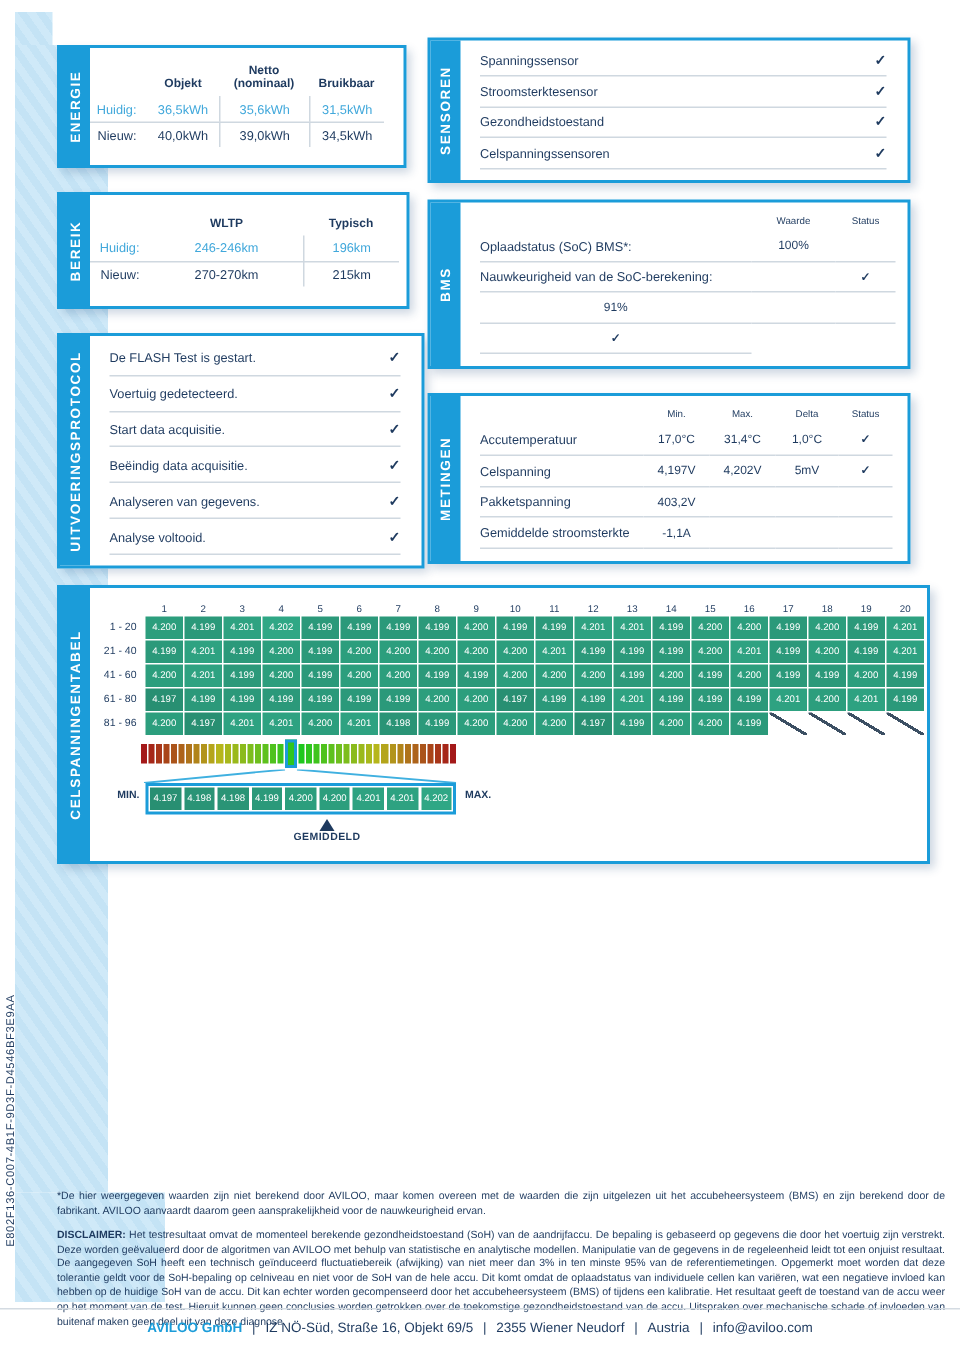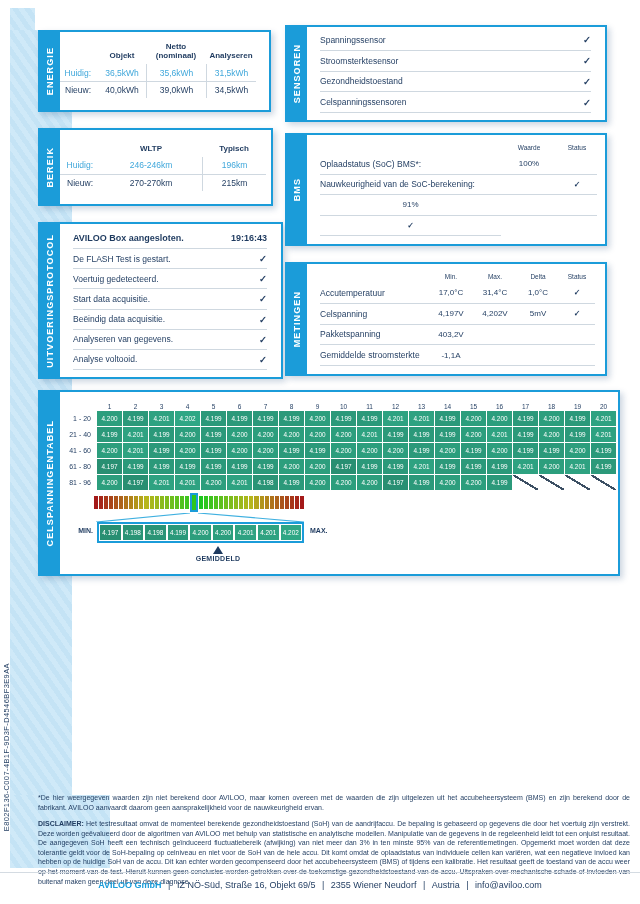--- a/index.html
+++ b/index.html
@@ -105,21 +105,21 @@
 
   <section class="card" id="card-energie">
     <div class="tab">
       <span>ENERGIE</span>
     </div>
     <div class="body matrix" id="energie-matrix">
         <div class="mh"></div>
         <div class="mh">Objekt</div>
         <div class="mh">Netto
 (nominaal)</div>
-        <div class="mh">Analyseren</div>
+        <div class="mh">Bruikbaar</div>
         <div class="ml hl">Huidig:</div>
         <div class="mv hl">36,5kWh</div>
         <div class="mv hl sep">35,6kWh</div>
         <div class="mv hl sep">31,5kWh</div>
         <div class="ml tl">Nieuw:</div>
         <div class="mv tl">40,0kWh</div>
         <div class="mv sep tl">39,0kWh</div>
         <div class="mv sep tl">34,5kWh</div>
       </div>
   </section>
@@ -139,24 +139,20 @@
         <div class="mv tl">270-270km</div>
         <div class="mv sep tl">215km</div>
       </div>
   </section>
 
   <section class="card" id="card-uitvoering">
     <div class="tab">
       <span>UITVOERINGSPROTOCOL</span>
     </div>
     <div class="body listbody" id="proto-list">
-      <div class="pheader">
-        <span>AVILOO Box aangesloten.</span>
-        <span>19:16:43</span>
-      </div>
     <div class="step">
           <div class="slabel">De FLASH Test is gestart.</div>
           <div class="check">✓</div>
         </div>
         <div class="step">
           <div class="slabel">Voertuig gedetecteerd.</div>
           <div class="check">✓</div>
         </div>
         <div class="step">
           <div class="slabel">Start data acquisitie.</div>

